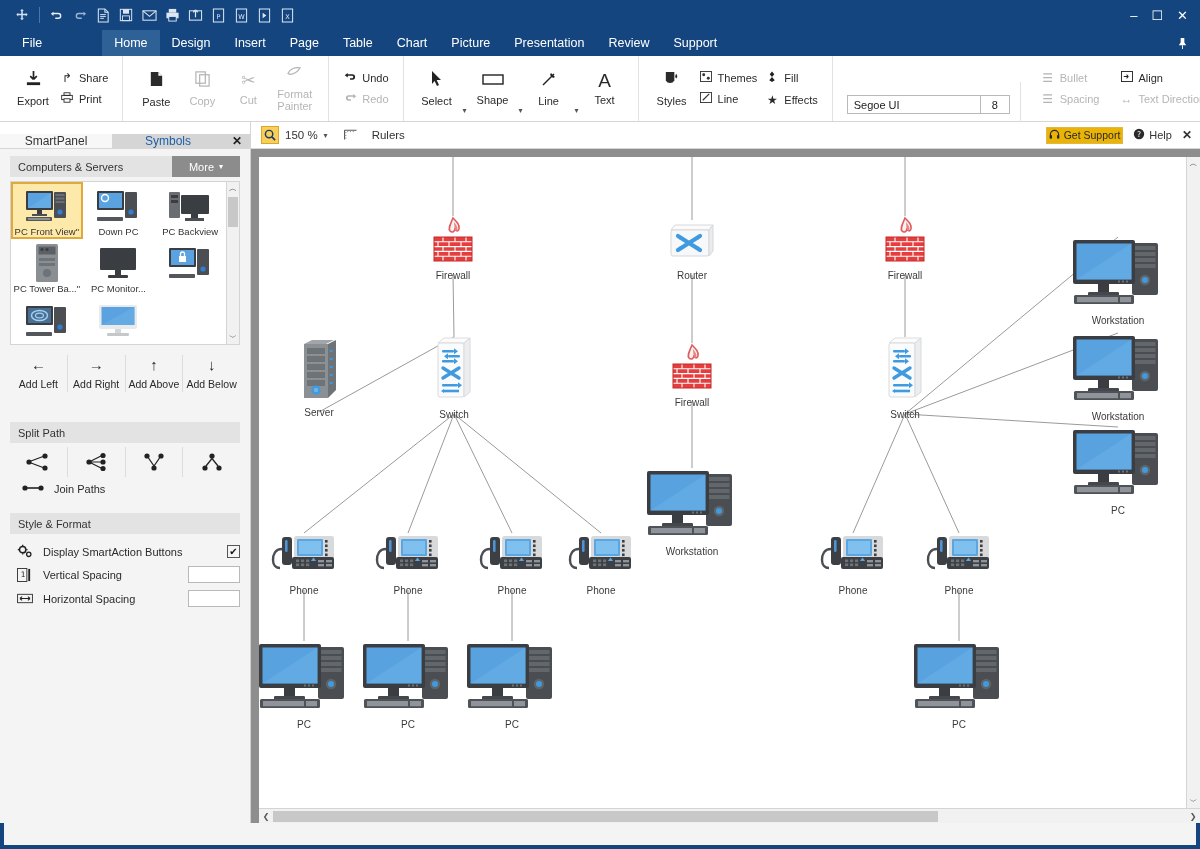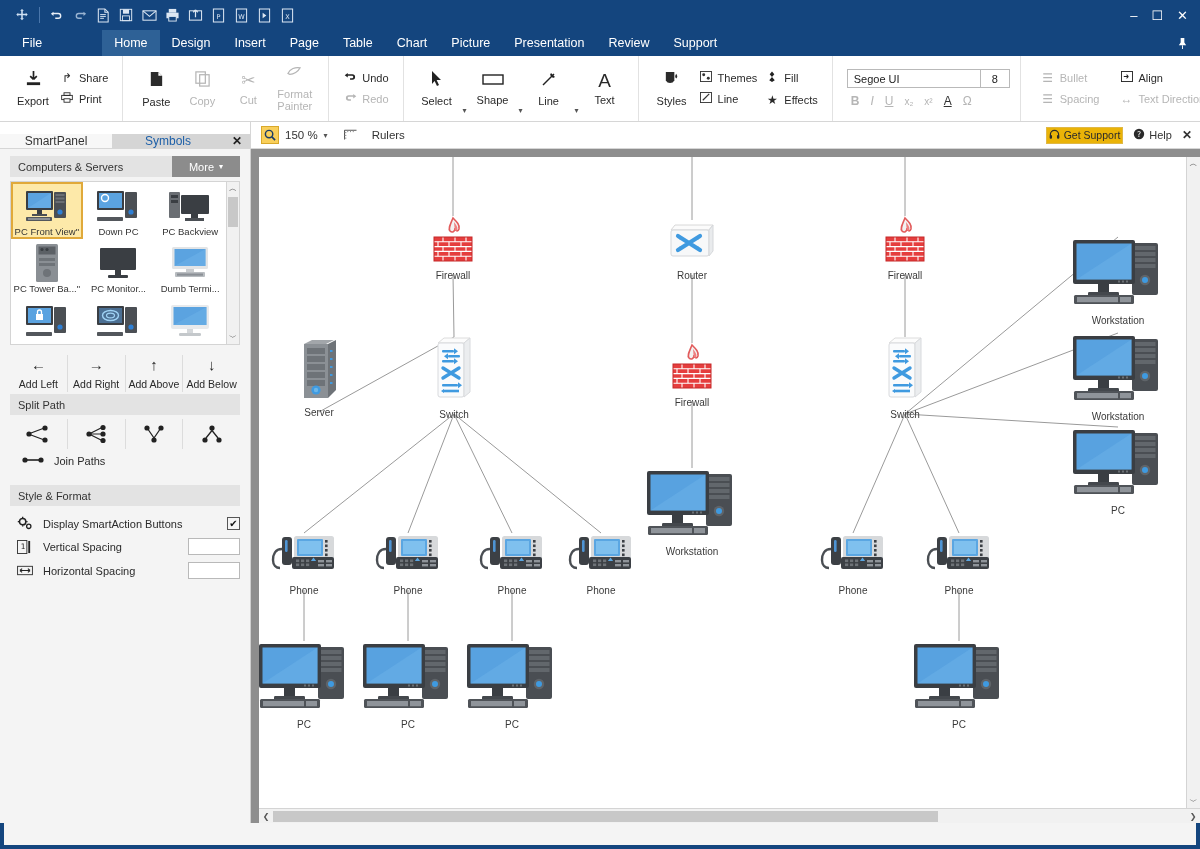--- a/index.html
+++ b/index.html
@@ -463,21 +463,21 @@
           </span>
           <span>Fill</span>
         </div>
         <div class="srow">
           <span class="gi">★</span>
           <span>Effects</span>
         </div>
       </div>
     </div>
 
-    <div class="rgroup" style="padding-left:14px;">
+    <div class="rgroup" style="padding-left:14px;margin-top:26px;">
       <div class="fontbox">
         <div class="fontrow">
           <div class="font-name">Segoe UI</div>
           <div class="font-size">8</div>
         </div>
         <div class="fmtrow">
           <span style="font-weight:bold;">B</span>
           <span style="font-style:italic;">I</span>
           <span style="text-decoration:underline;">U</span>
           <span style="font-size:10px;">x₂</span>
@@ -645,33 +645,20 @@
                 <svg width="40" height="34" viewBox="0 0 40 34">
                   <rect x="2" y="2" width="36" height="22" rx="1" fill="#3a3e43"></rect>
                   <rect x="17" y="24" width="6" height="5" fill="#3a3e43"></rect>
                   <rect x="10" y="29" width="20" height="3" rx="1" fill="#3a3e43"></rect>
                 </svg>
               </div>
               <div class="sym-label">PC Monitor...</div>
             </div>
             <div class="sym">
               <div class="sym-art">
-                <svg width="44" height="34" viewBox="0 0 44 34">
-                  <rect x="4" y="1" width="36" height="22" rx="1.5" fill="#e2e4e6"></rect>
-                  <rect x="6.5" y="3" width="31" height="17" fill="#5ba3e0"></rect>
-                  <path d="M6.5 20L37.5 3v17z" fill="#72b6ec" opacity="0.45"></path>
-                  <rect x="18" y="23" width="8" height="3" fill="#c9cccf"></rect>
-                  <rect x="7" y="26" width="30" height="5" rx="1" fill="#b8bcc0"></rect>
-                  <rect x="9" y="27.5" width="26" height="2.2" fill="#8b9096"></rect>
-                </svg>
-              </div>
-              <div class="sym-label">Dumb Termi...</div>
-            </div>
-            <div class="sym">
-              <div class="sym-art">
                 <svg width="46" height="34" viewBox="0 0 46 34">
                   <rect x="30" y="3" width="12" height="26" rx="1" fill="#4b4f54"></rect>
                   <circle cx="36" cy="23" r="2.6" fill="#2e7fd4"></circle>
                   <rect x="2" y="2" width="27" height="19" rx="1" fill="#3a3e43"></rect>
                   <rect x="4" y="4" width="23" height="15" fill="#5ba3e0"></rect>
                   <rect x="12" y="10" width="7" height="6" fill="#fff"></rect>
                   <path d="M13.5 10V8a2 2 0 014 0v2" fill="none" stroke="#fff" stroke-width="1.3"></path>
                   <rect x="2" y="28" width="26" height="4" rx="0.8" fill="#53575c"></rect>
                 </svg>
               </div>
@@ -724,21 +711,21 @@
           <div class="addbtn">
             <span class="gi">↑</span>
             <span>Add Above</span>
           </div>
           <div class="addbtn">
             <span class="gi">↓</span>
             <span>Add Below</span>
           </div>
         </div>
 
-      <div class="sec-head" style="margin-top:2px;">
+      <div class="sec-head" style="margin-top:30px;">
         <span>Split Path</span>
       </div>
       <div class="split-row">
         <div class="split-btn">
           <svg width="26" height="20" viewBox="0 0 26 20">
               <circle cx="4" cy="10" r="2.6" fill="#222"></circle>
               <circle cx="20" cy="4" r="2.6" fill="#222"></circle>
               <circle cx="20" cy="16" r="2.6" fill="#222"></circle>
               <path d="M6 9L18 4.5M6 11L18 15.5" stroke="#222" stroke-width="1.3"></path>
             </svg>

